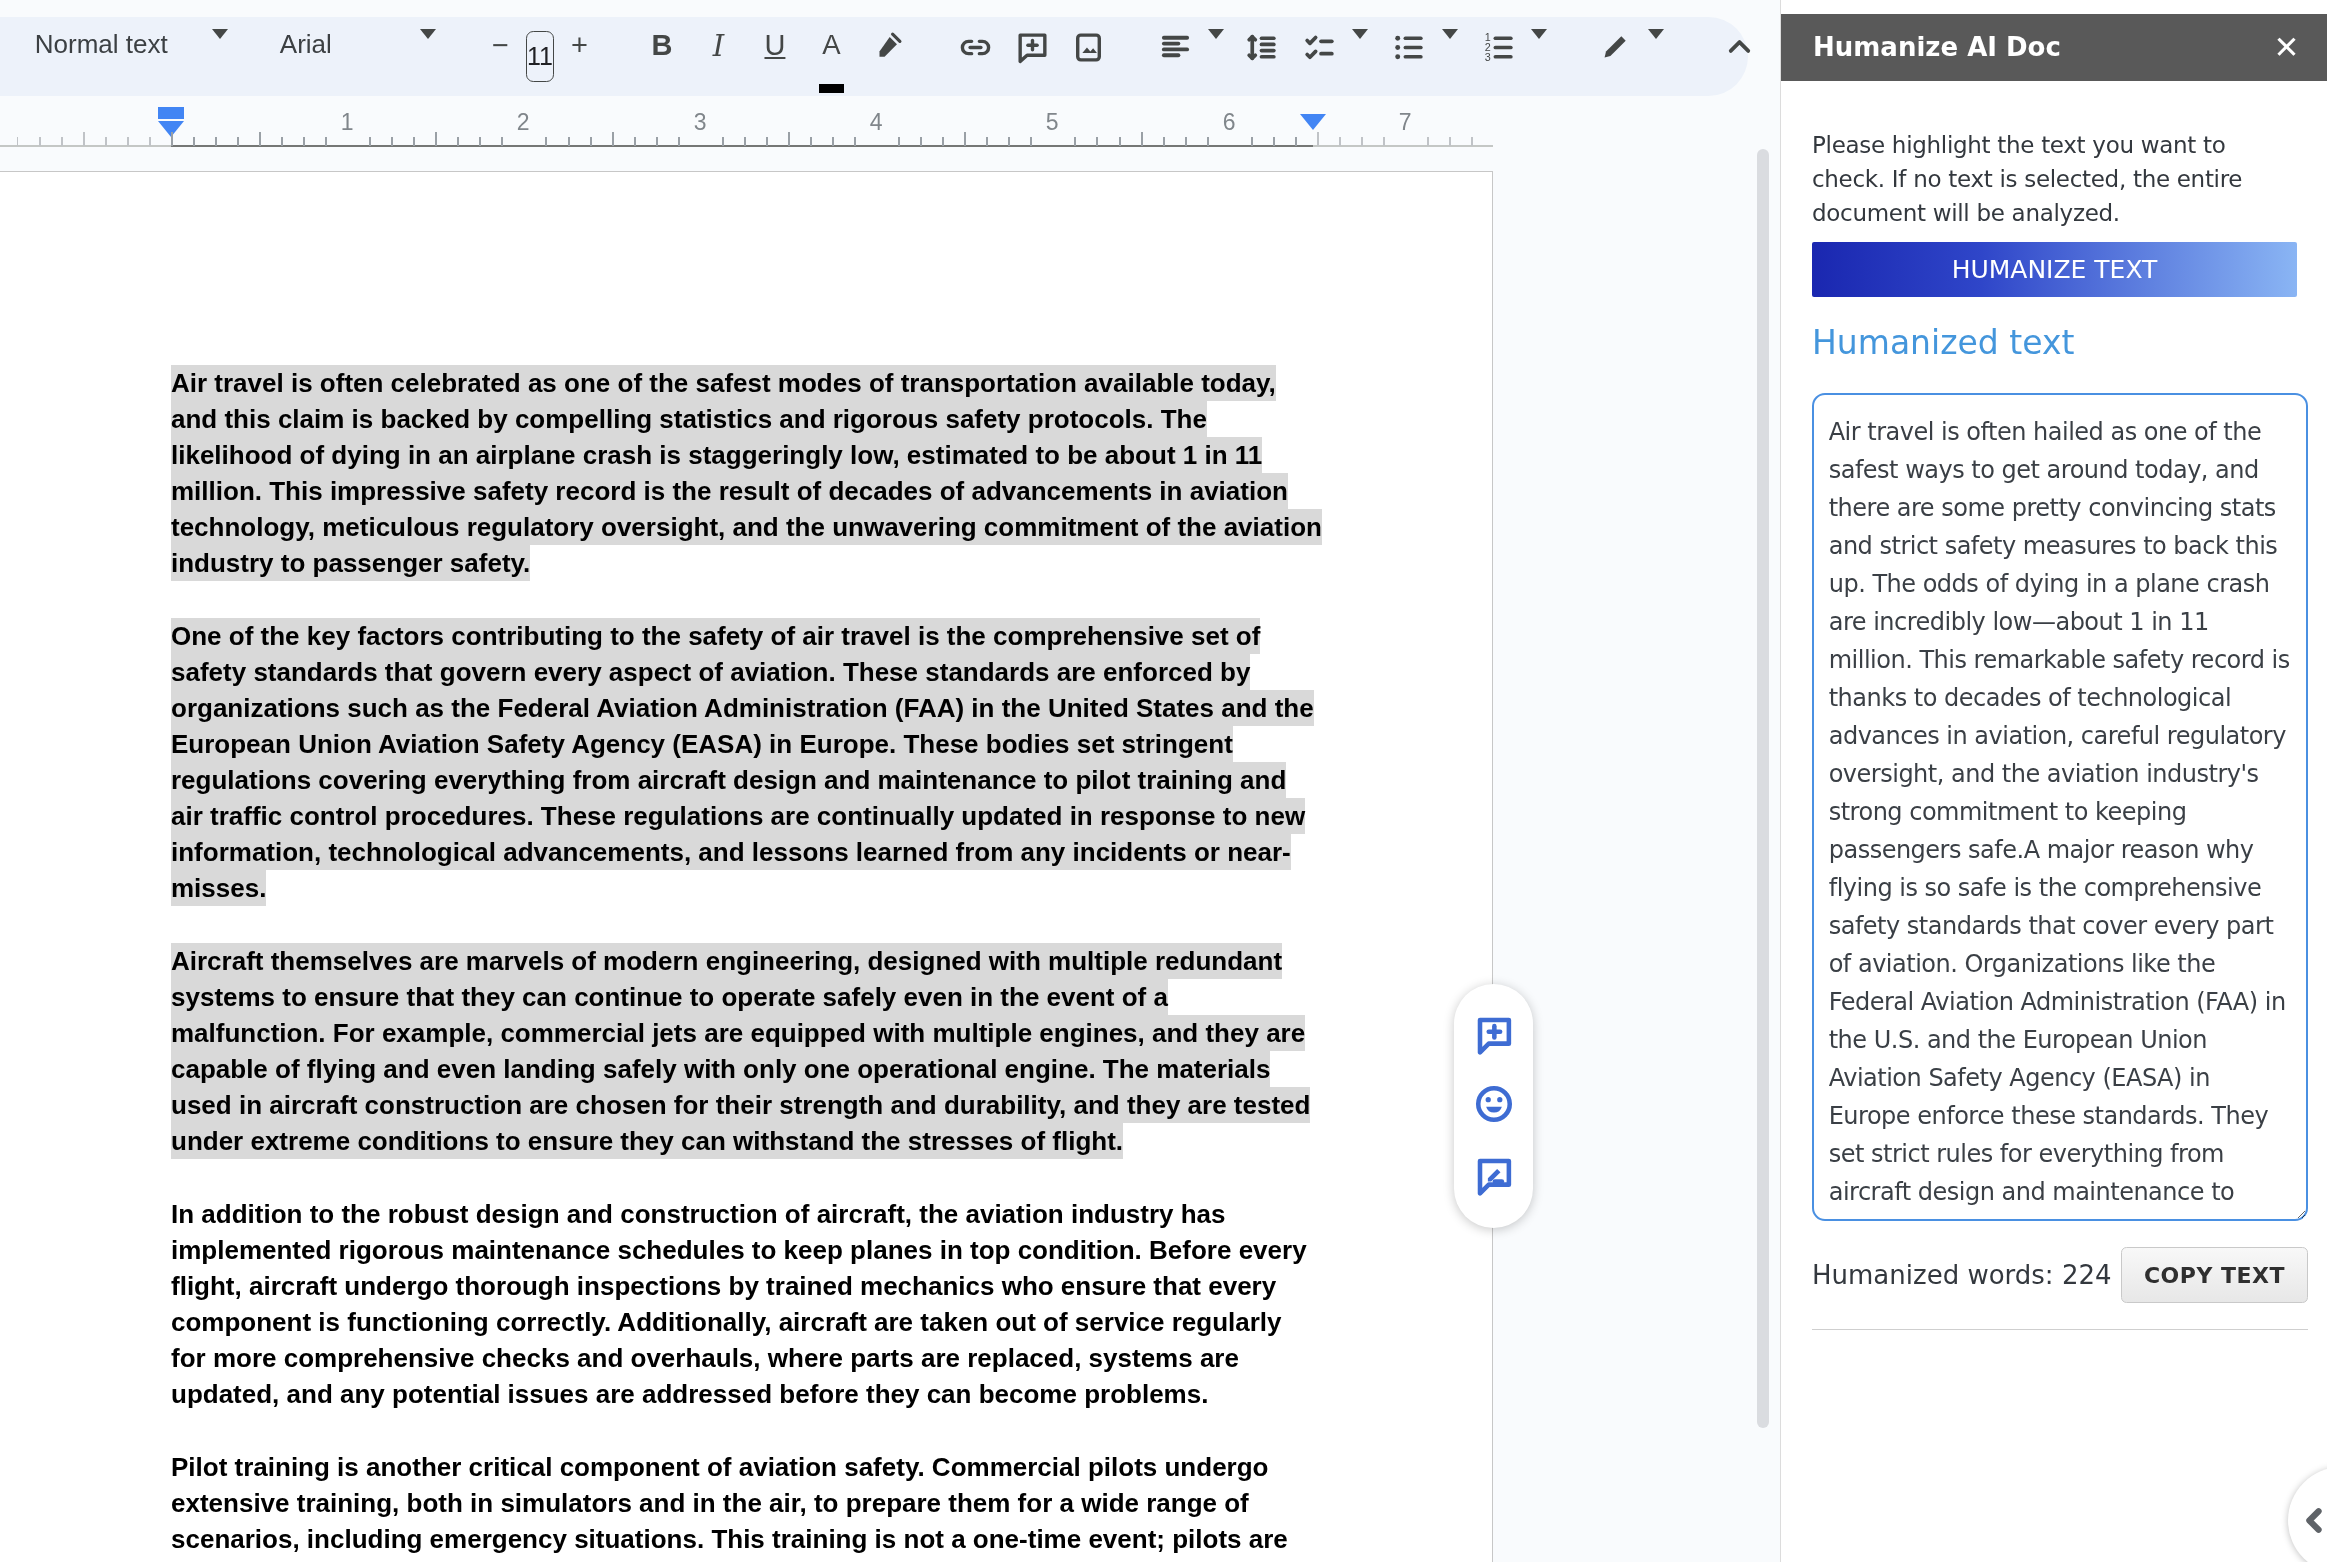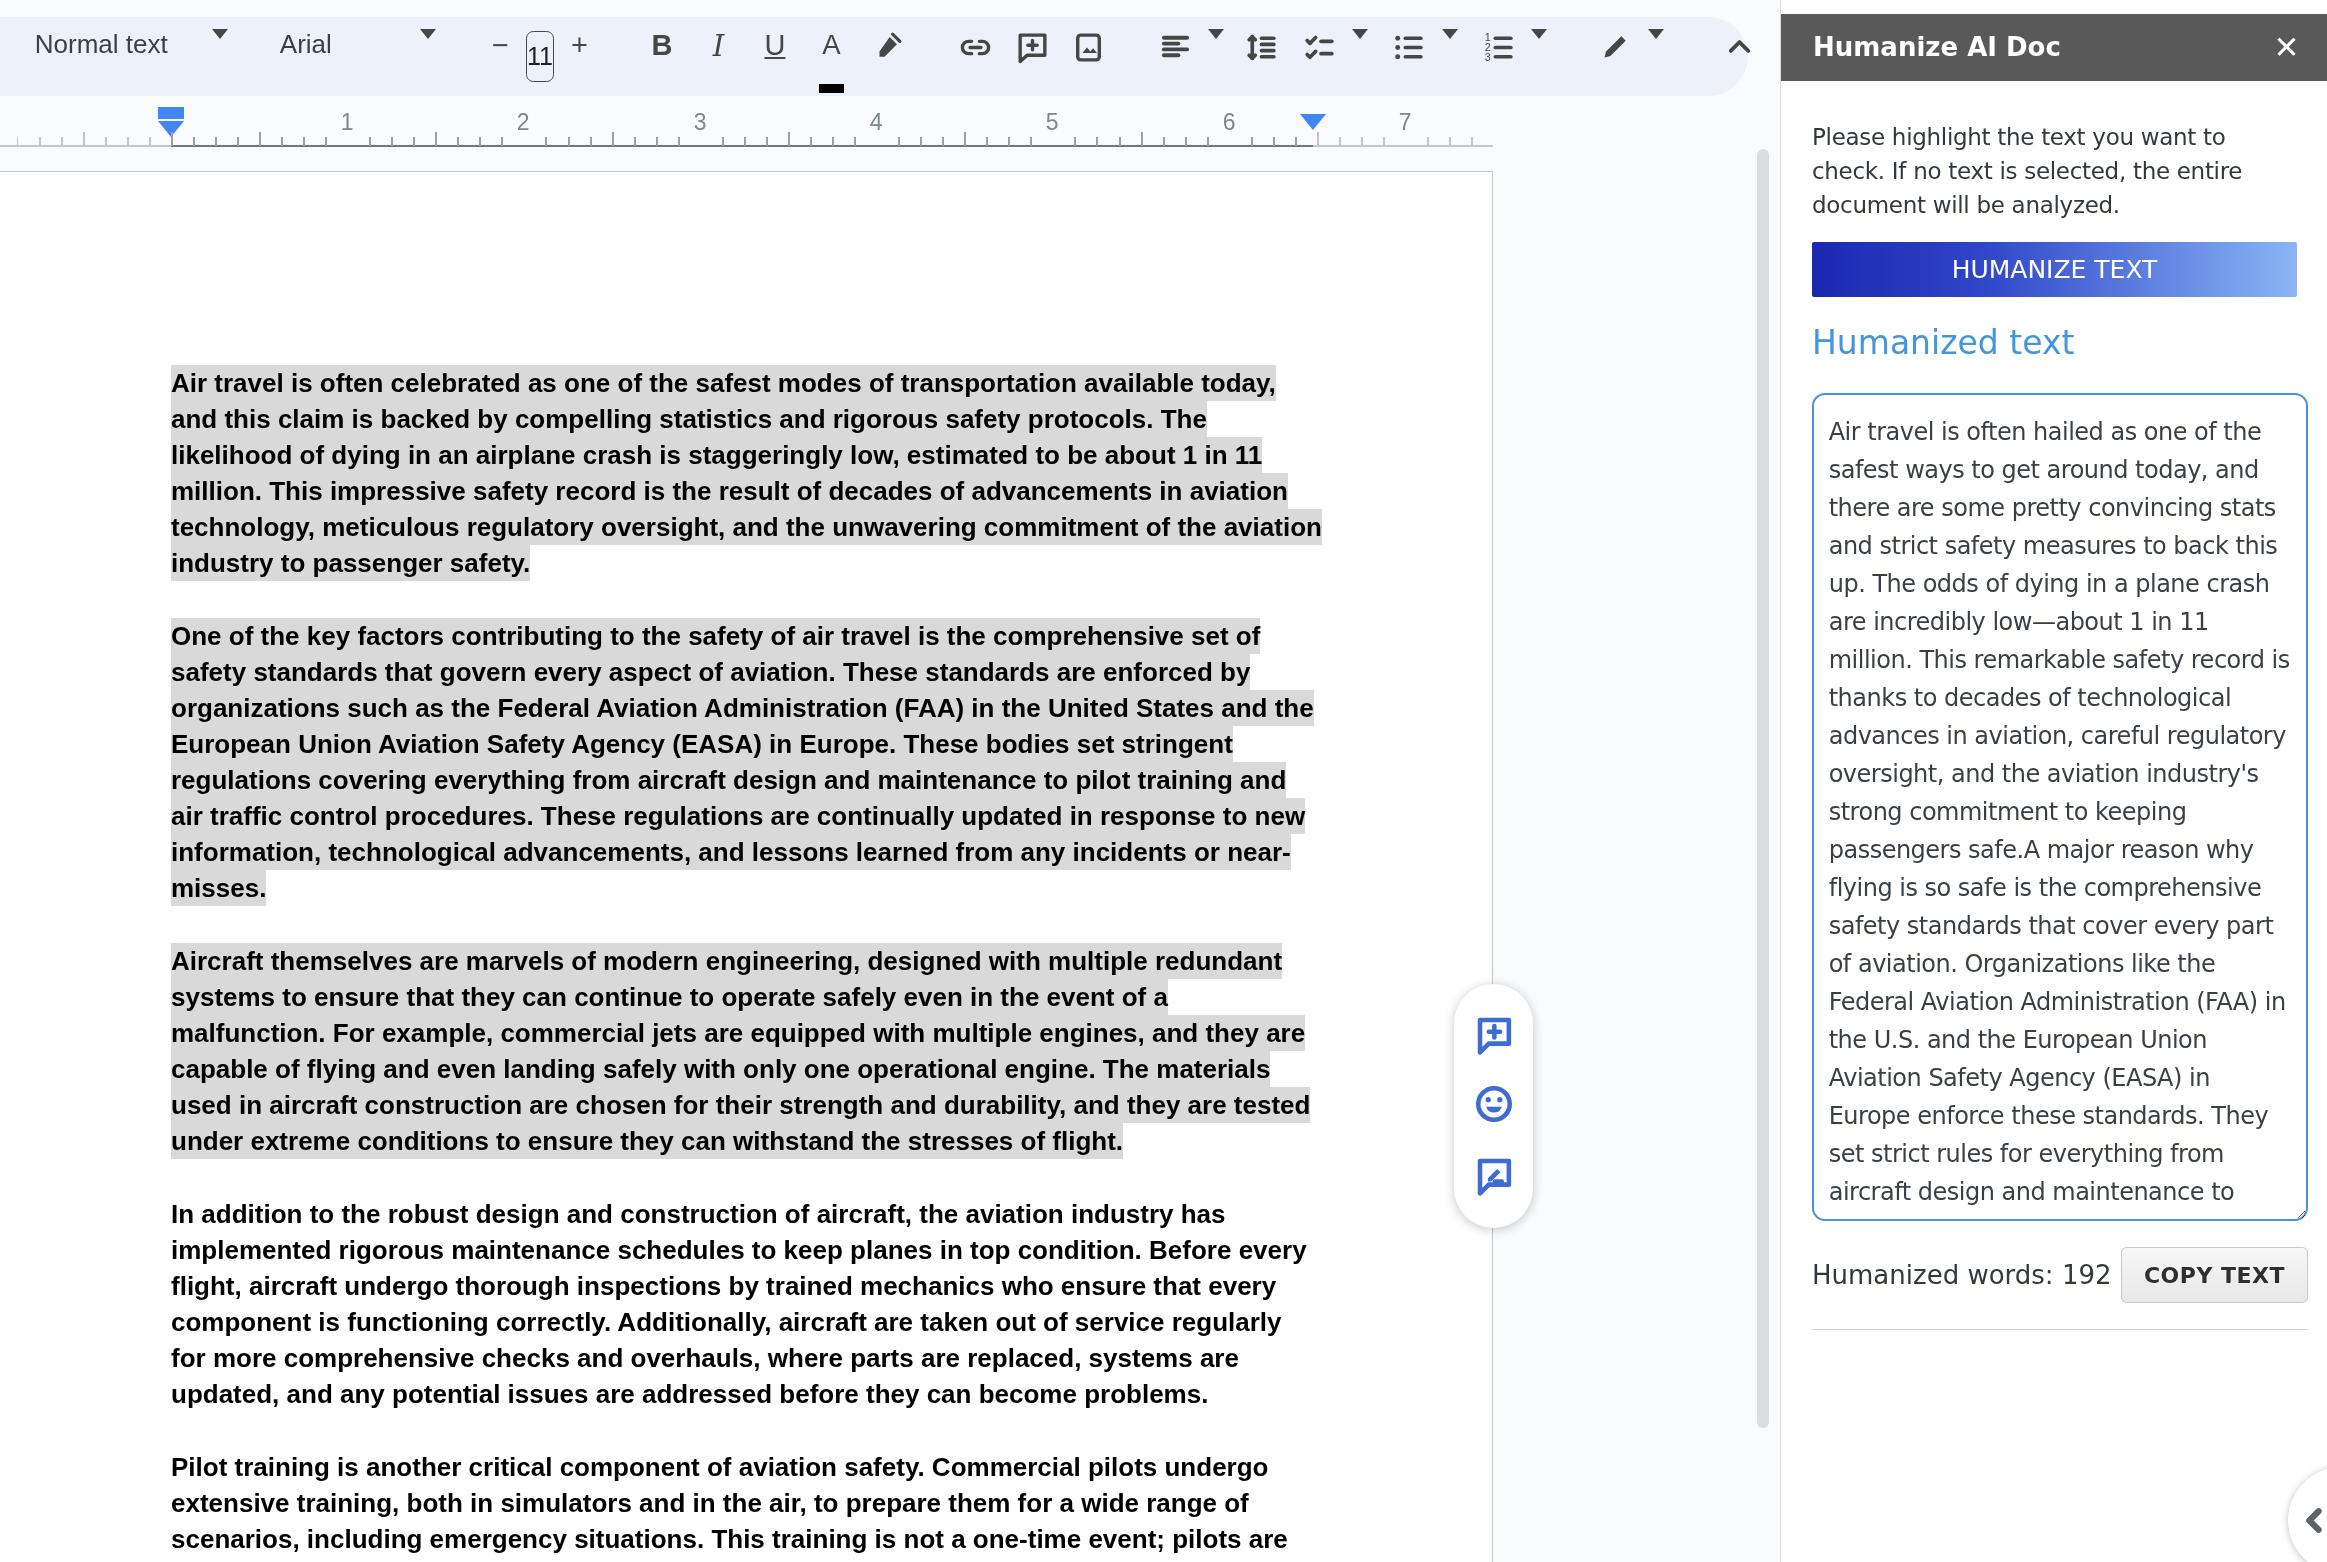--- a/index.html
+++ b/index.html
@@ -62,21 +62,21 @@
                    background:#dadce0; border-radius:6.4px; }
 
   
   #sidebar { position:absolute; left:1780px; top:0; width:547px; height:1563px;
              background:#fff; border-left:0.9px solid #dcdcdc;
              font-family:"DejaVu Sans", sans-serif; }
   #sb-header { position:absolute; left:0; top:13.8px; width:100%; height:67px; background:#595959;
                display:flex; align-items:center; justify-content:space-between; padding:0 27.5px 0 32px; }
   #sb-title { color:#fff; font-size:26px; font-weight:bold; }
   #sb-close { color:#fff; font-size:31px; cursor:pointer; line-height:1; }
-  #sb-instructions { position:absolute; left:31px; top:120px; width:485px;
+  #sb-instructions { position:absolute; left:31px; top:128px; width:485px;
                      font-size:23px; line-height:34px; color:#33383e; letter-spacing:-0.3px; }
   #humanize-btn { position:absolute; left:31px; top:242px; width:485px; height:55px;
                   border:none; border-radius:2px; cursor:pointer;
                   background:linear-gradient(90deg,#1a27b0 0%,#2f46c9 35%,#8ab5f4 100%);
                   color:#fff; font-size:25px; font-family:"DejaVu Sans", sans-serif; }
   #humanized-heading { position:absolute; left:31px; top:323px; font-size:33px; color:#4496dc; }
   #humanized-textarea { position:absolute; left:31px; top:393px; width:496px; height:828px;
                         border:2.8px solid #4a90e2; border-radius:13px; padding:18.4px 14.7px;
                         font-family:"DejaVu Sans", sans-serif; font-size:24px; line-height:38px;
                         color:#3a3f45; letter-spacing:-0.5px; resize:both; overflow:hidden; outline:none; }
@@ -339,21 +339,21 @@
 <div id="sidebar">
   <div id="sb-header">
     <span id="sb-title">Humanize AI Doc</span>
     <span id="sb-close">✕</span>
   </div>
   <div id="sb-instructions">Please highlight the text you want to check. If no text is selected, the entire document will be analyzed.</div>
   <button id="humanize-btn">HUMANIZE TEXT</button>
   <div id="humanized-heading">Humanized text</div>
   <textarea id="humanized-textarea" spellcheck="false" style="">Air travel is often hailed as one of the safest ways to get around today, and there are some pretty convincing stats and strict safety measures to back this up. The odds of dying in a plane crash are incredibly low—about 1 in 11 million. This remarkable safety record is thanks to decades of technological advances in aviation, careful regulatory oversight, and the aviation industry's strong commitment to keeping passengers safe.A major reason why flying is so safe is the comprehensive safety standards that cover every part of aviation. Organizations like the Federal Aviation Administration (FAA) in the U.S. and the European Union Aviation Safety Agency (EASA) in Europe enforce these standards. They set strict rules for everything from aircraft design and maintenance to pilot training and air</textarea>
   <div id="sb-words-row">
-    <span id="words-count">Humanized words: 192</span>
+    <span id="words-count">Humanized words: 224</span>
     <button id="copy-btn">COPY TEXT</button>
   </div>
   <div id="sb-divider"></div>
 </div>
 
 <div id="collapse-circle">
   <svg width="37" height="37" viewBox="0 0 24 24">
     <path d="M14 6l-6 6 6 6"></path>
   </svg>
 </div>

